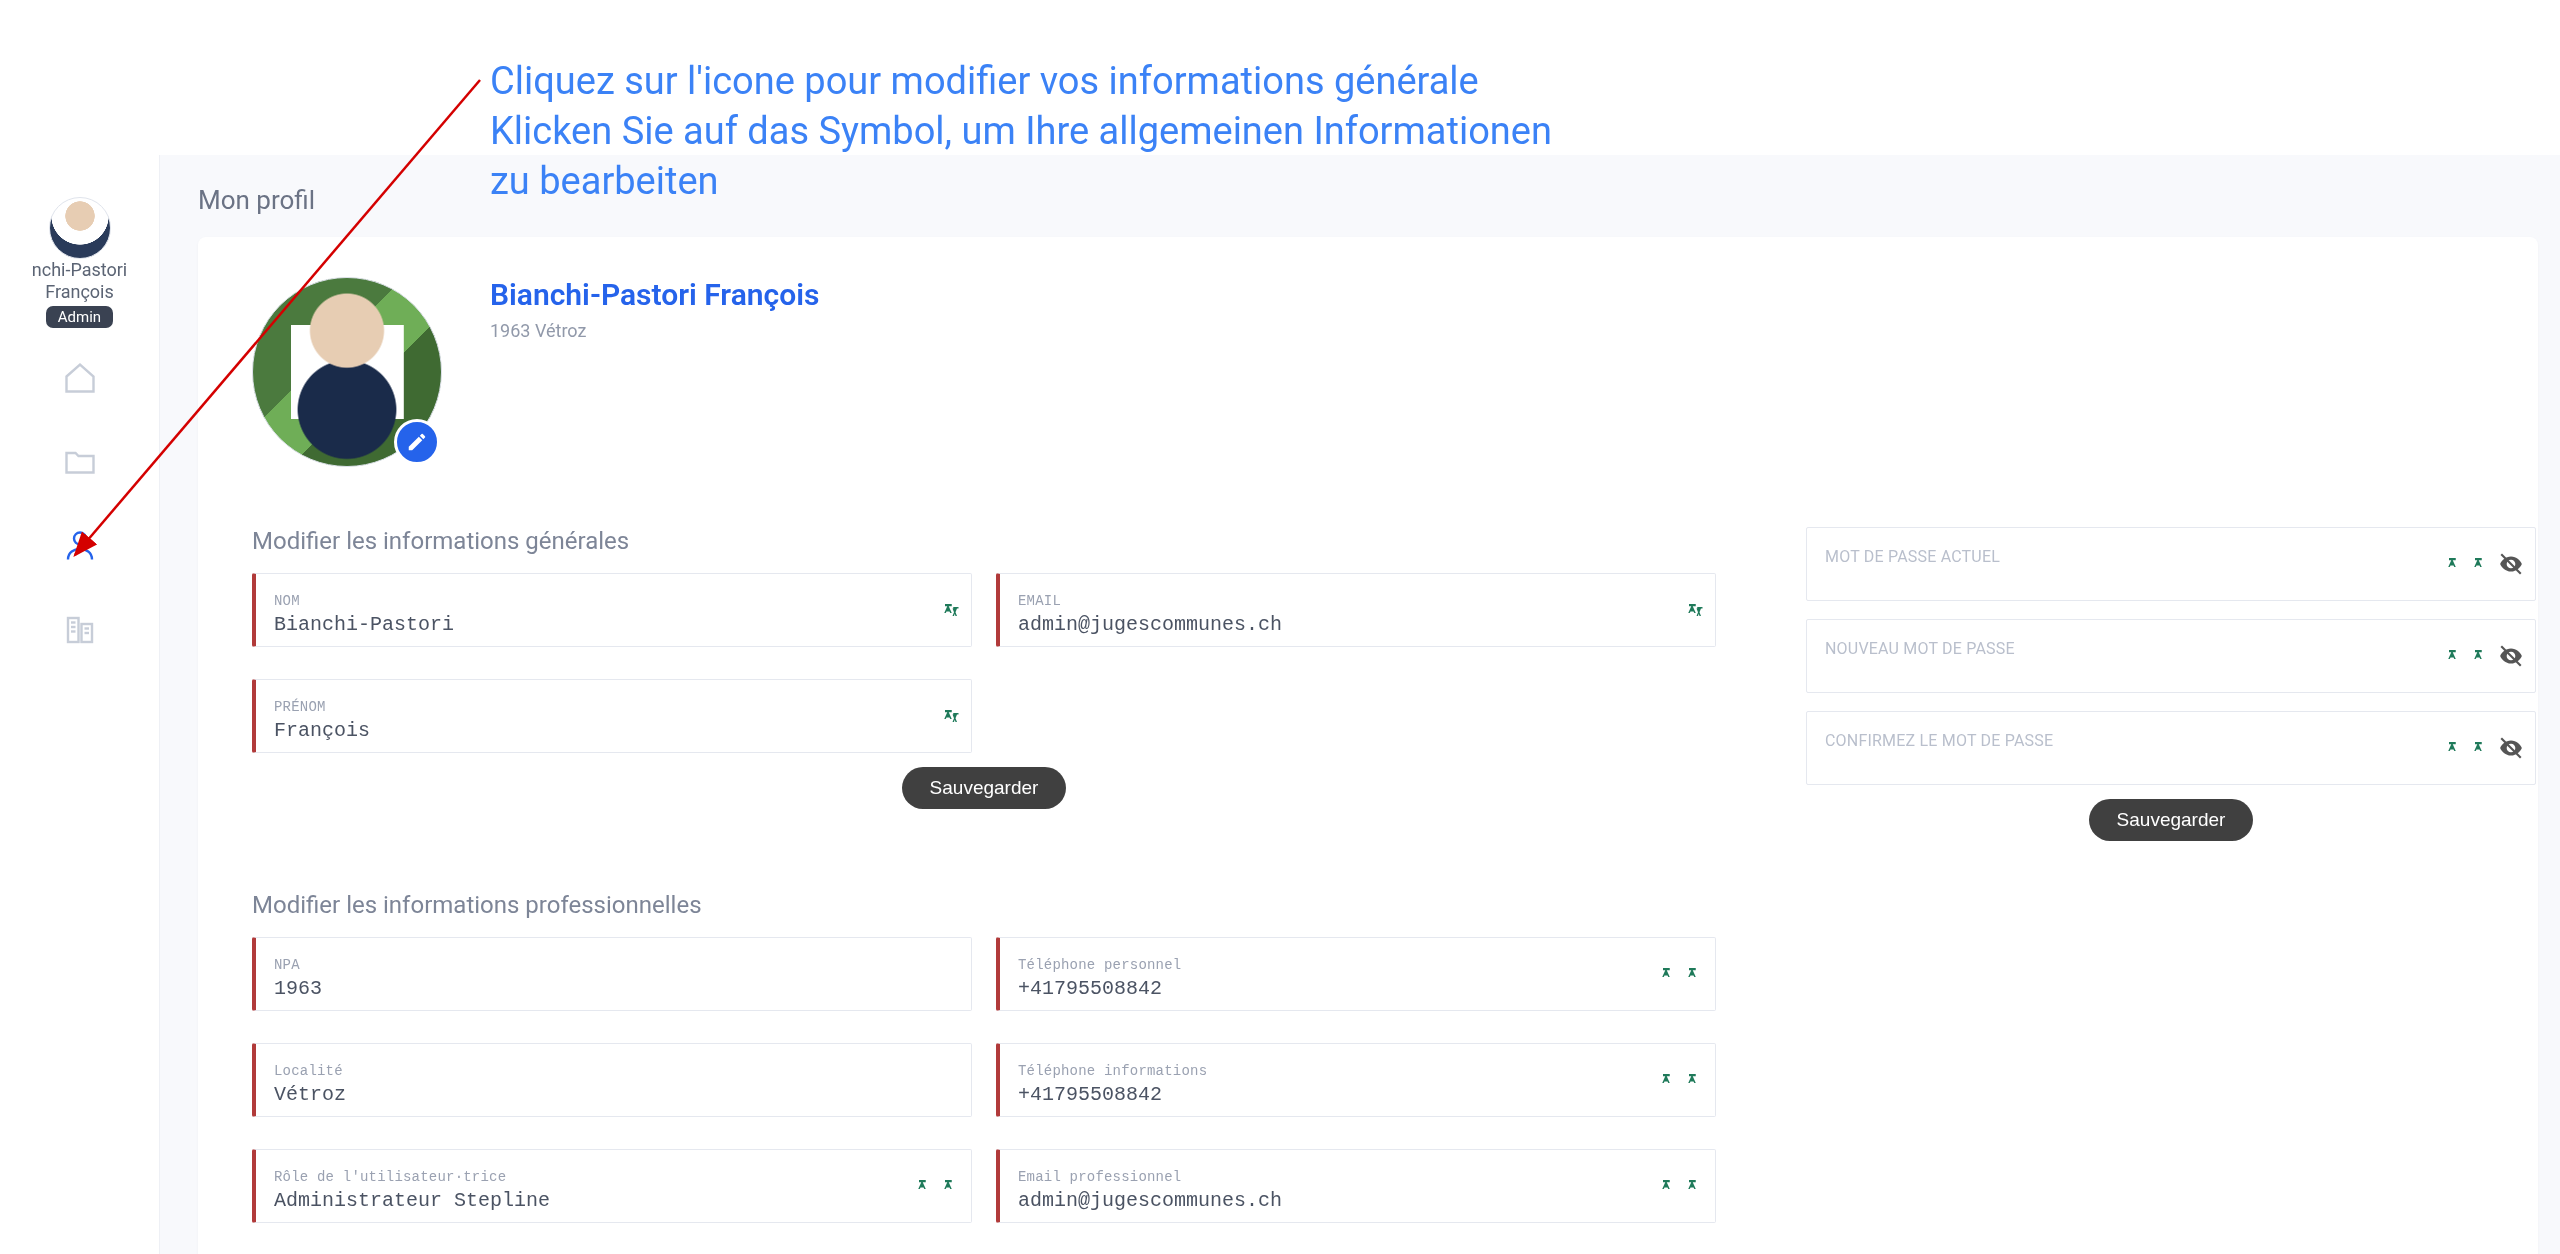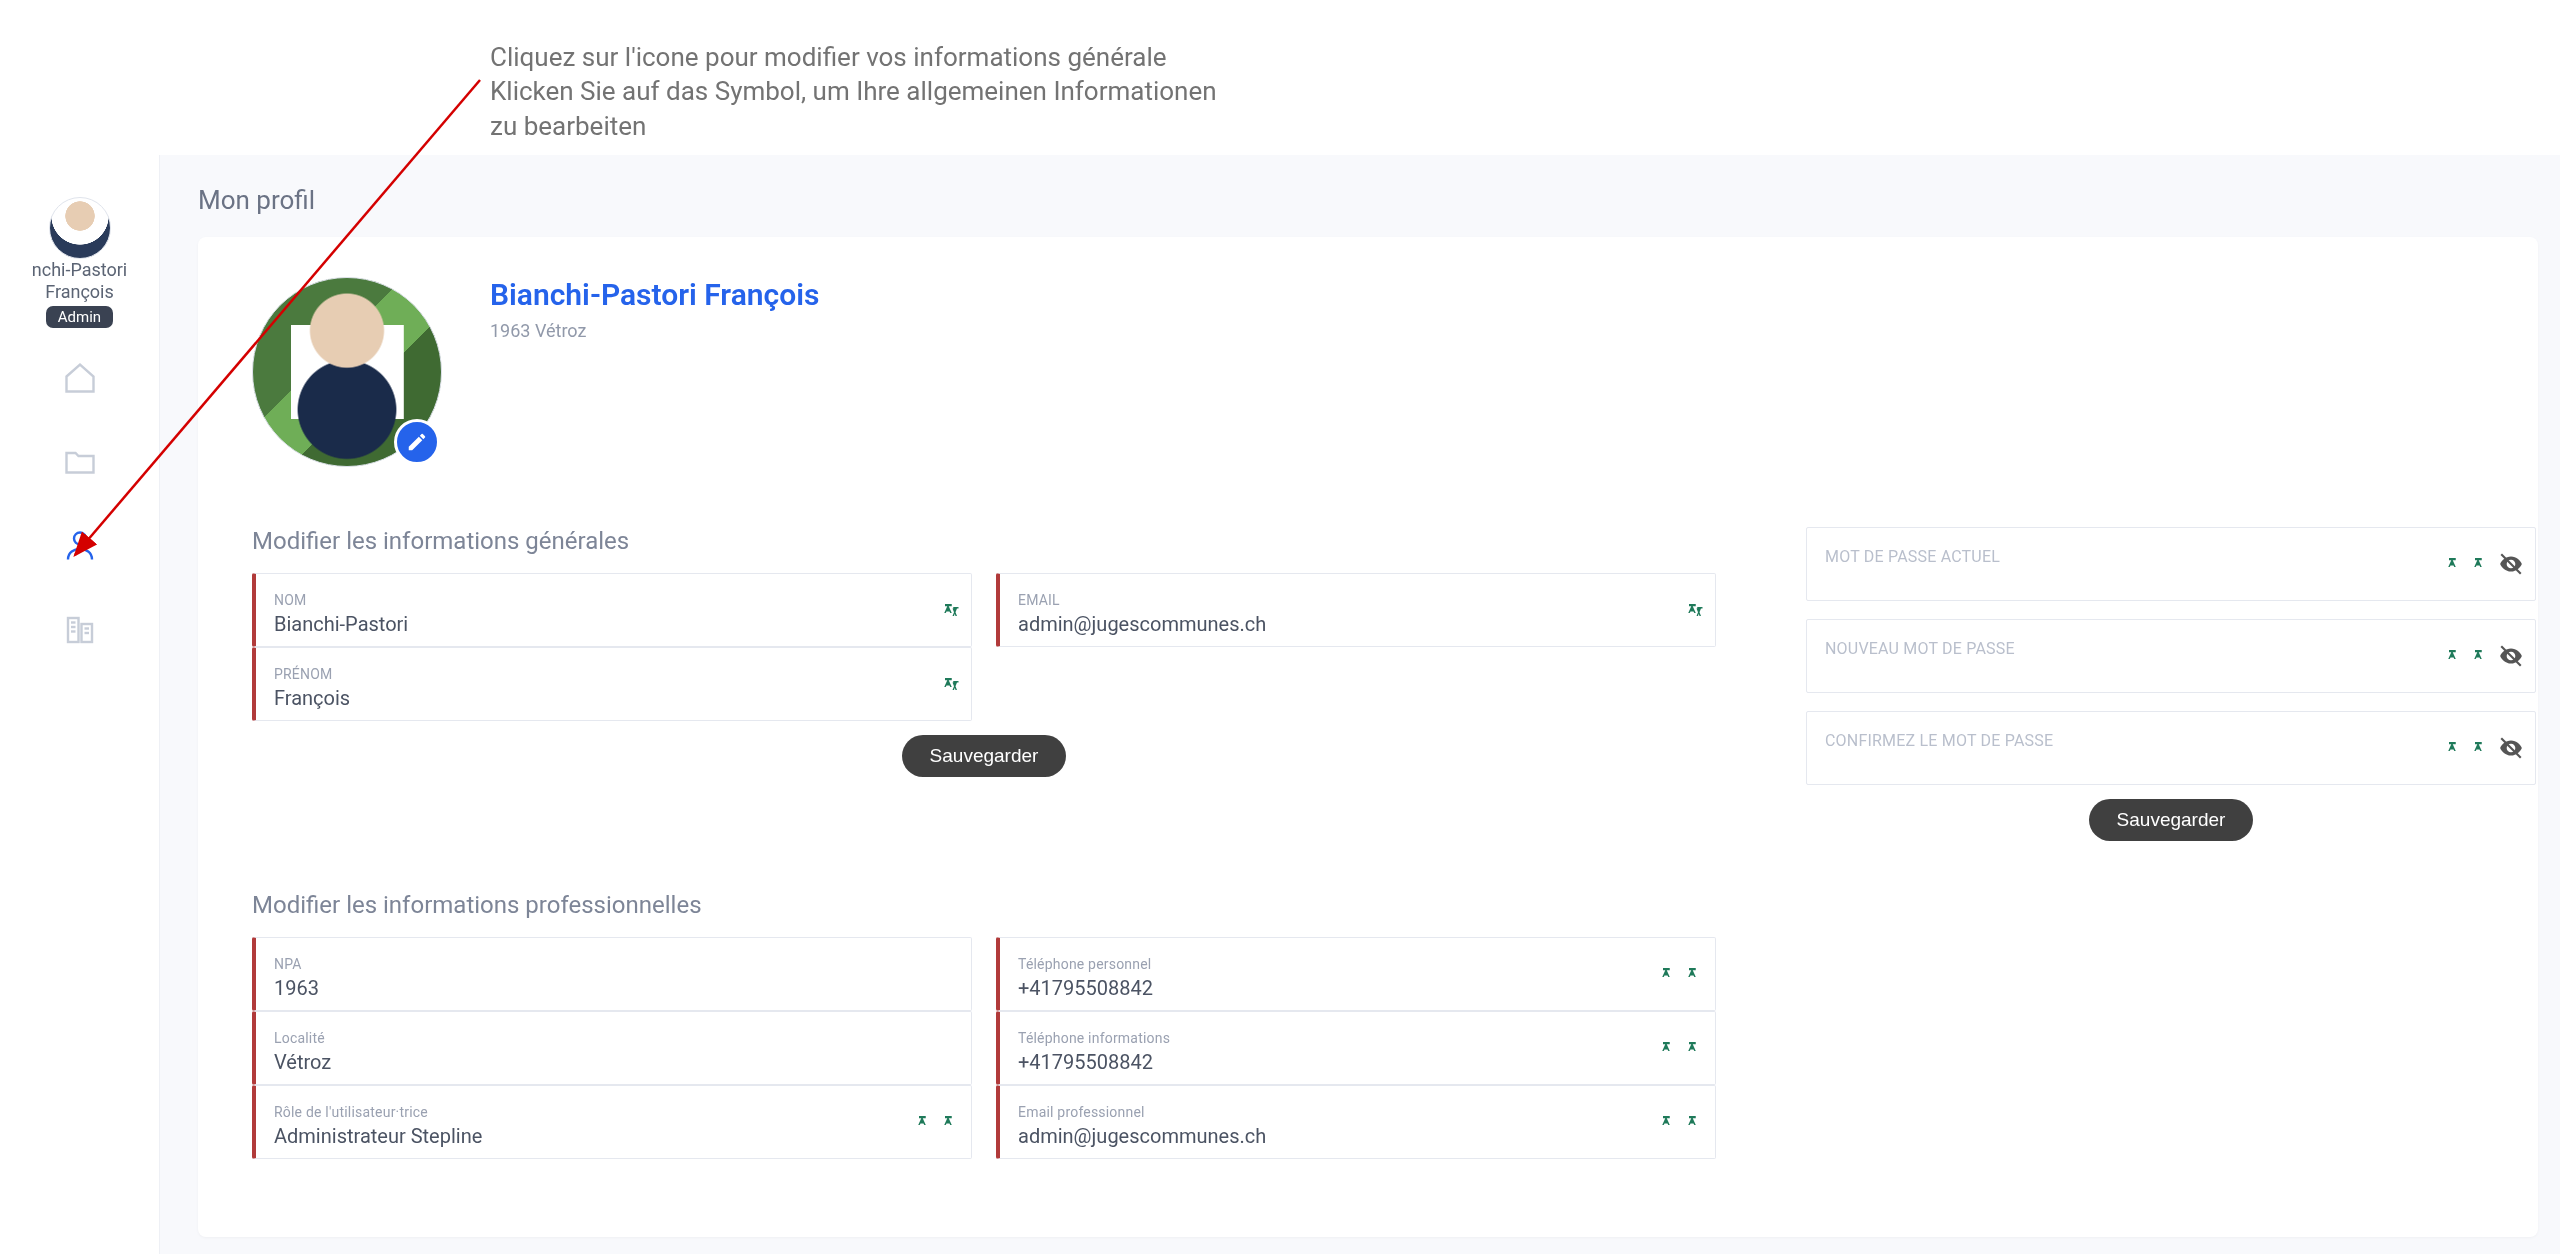--- a/index.html
+++ b/index.html
@@ -1,23 +1,23 @@
 <!DOCTYPE html>
 <html><head>
 <meta charset="utf-8">
 <style>
   * { box-sizing: border-box; margin: 0; padding: 0; }
   html, body { width: 2560px; height: 1254px; font-family: -apple-system, BlinkMacSystemFont, "Segoe UI", Roboto, Arial, sans-serif; background: #fff; overflow: hidden; }
   .annotation {
     position: absolute;
-    top: 40px;
+    top: 56px;
     left: 490px;
-    font-size: 26px;
+    font-size: 38px;
     line-height: 1.32;
-    color: #737373;
+    color: #3b82f6;
     z-index: 50;
     font-weight: 400;
   }
   .arrow-svg {
     position: absolute;
     top: 0;
     left: 0;
     width: 2560px;
     height: 1254px;
     pointer-events: none;
@@ -138,21 +138,22 @@
   }
   .section { }
   .section-title {
     color: #7d8597;
     font-size: 24px;
     font-weight: 400;
     margin-bottom: 18px;
   }
   .fields-grid {
     display: grid;
-    gap: 0 24px;
+    gap: 32px 24px;
+    font-family: Liberation Mono, monospace;
   }
   .general-grid {
     grid-template-columns: 720px 720px;
   }
   .prof-grid {
     grid-template-columns: 720px 720px;
   }
   .password-col {
     width: 730px;
     display: flex;

